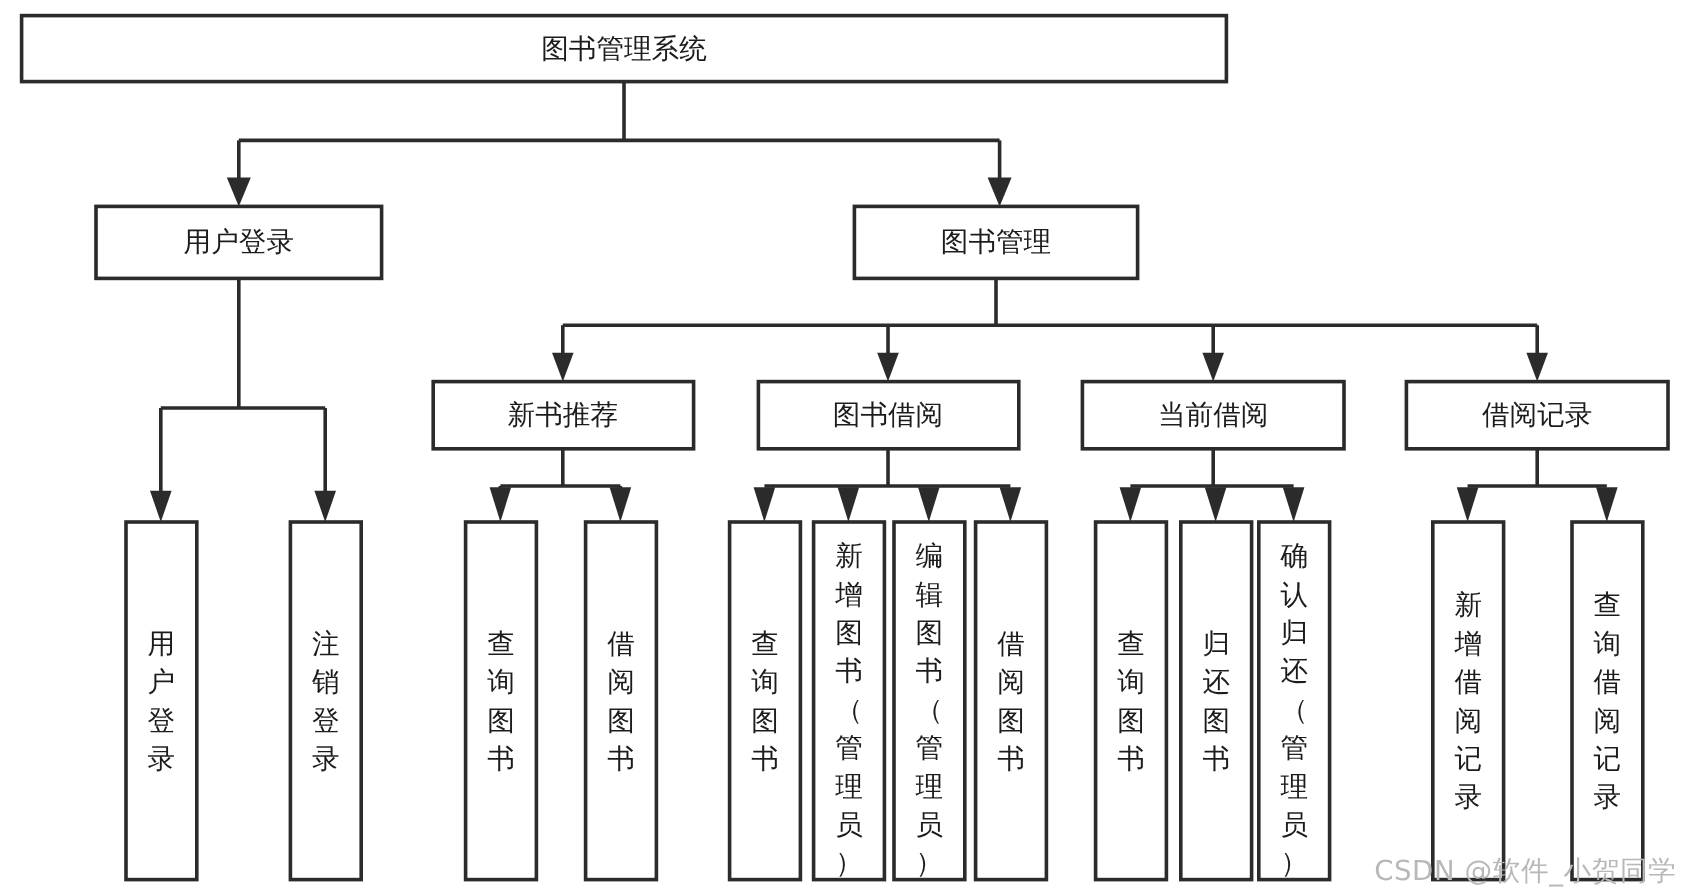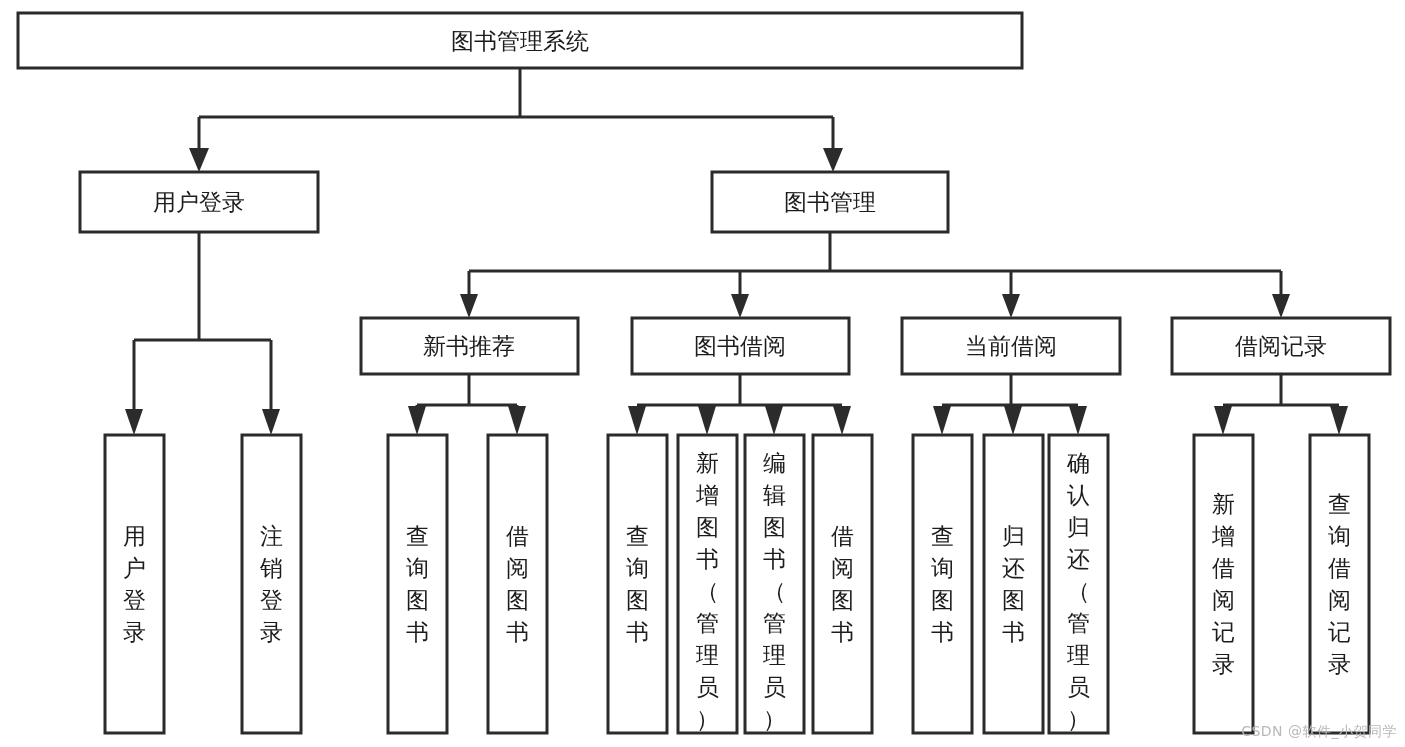--- a/index.html
+++ b/index.html
@@ -51,21 +51,21 @@
     font-family: "DejaVu Sans", "Liberation Sans", sans-serif;
     font-size: 23px;
     fill: #1c1c1c;
     text-anchor: middle;
   }
   .watermark {
     position: absolute;
     right: 8px;
     bottom: 6px;
     font-family: "DejaVu Sans", "Liberation Sans", sans-serif;
-    font-size: 14px;
+    font-size: 23px;
     color: #b8b8b8;
     letter-spacing: 0.5px;
     white-space: nowrap;
     user-select: none;
   }
 </style>
 </head>
 <body>
 
 <div id="diagram-root">

